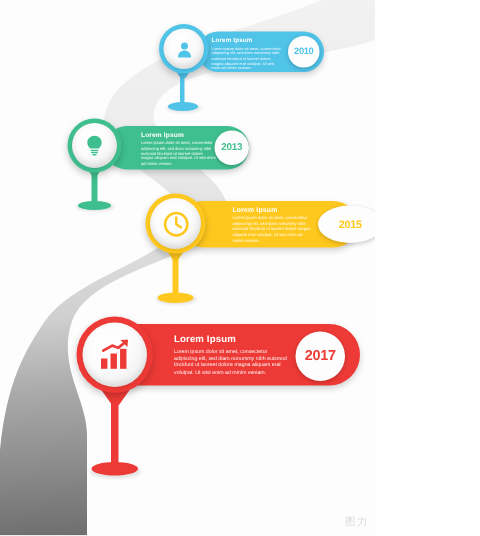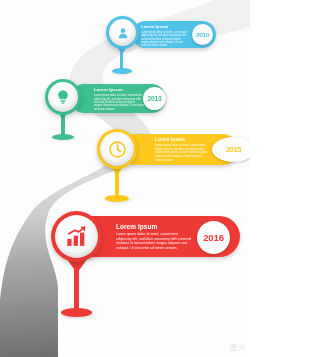--- a/index.html
+++ b/index.html
@@ -187,21 +187,21 @@
       </span>
     </div>
   </div>
 
   <div class="step">
     <div class="banner" style="left:62px;top:216px;width:178px;height:41px;background:#EE3A36;"></div>
     <div class="banner-text" style="left:116px;top:224px;width:76px;">
       <p class="b-title" style="font-size:6.4px;">Lorem Ipsum</p>
       <p class="b-body" style="font-size:3.5px;">Lorem ipsum dolor sit amet, consectetur adipiscing elit, sed diam nonummy nibh euismod tincidunt ut laoreet dolore magna aliquam erat volutpat. Ut wisi enim ad minim veniam.</p>
     </div>
-    <div class="year" style="left:197px;top:221px;width:33px;height:33px;font-size:9.6px;color:#EE3A36;">2016</div>
+    <div class="year" style="left:197px;top:221px;width:33px;height:33px;font-size:9.6px;color:#EE3A36;">2017</div>
 
     <div class="pin-shadow" style="left:60px;top:310px;width:34px;height:9px;"></div>
     <div class="pin-stem" style="left:74px;top:258px;width:4.6px;height:56px;background:#EE3A36;"></div>
     <svg class="pin-stem" style="left:59px;top:248px;width:36px;height:22px;" viewBox="0 0 36 22">
       <path d="M0 0 L36 0 L20.3 22 L15.7 22 Z" fill="#EE3A36"></path>
     </svg>
     <div class="pin-foot" style="left:61px;top:308px;width:31px;height:9px;background:#EE3A36;"></div>
     <div class="pin-ring" style="left:51px;top:211px;width:51px;height:51px;background:#EE3A36;"></div>
     <div class="pin-disc" style="left:55px;top:215px;width:43px;height:43px;">
       <span class="icon-wrap">

